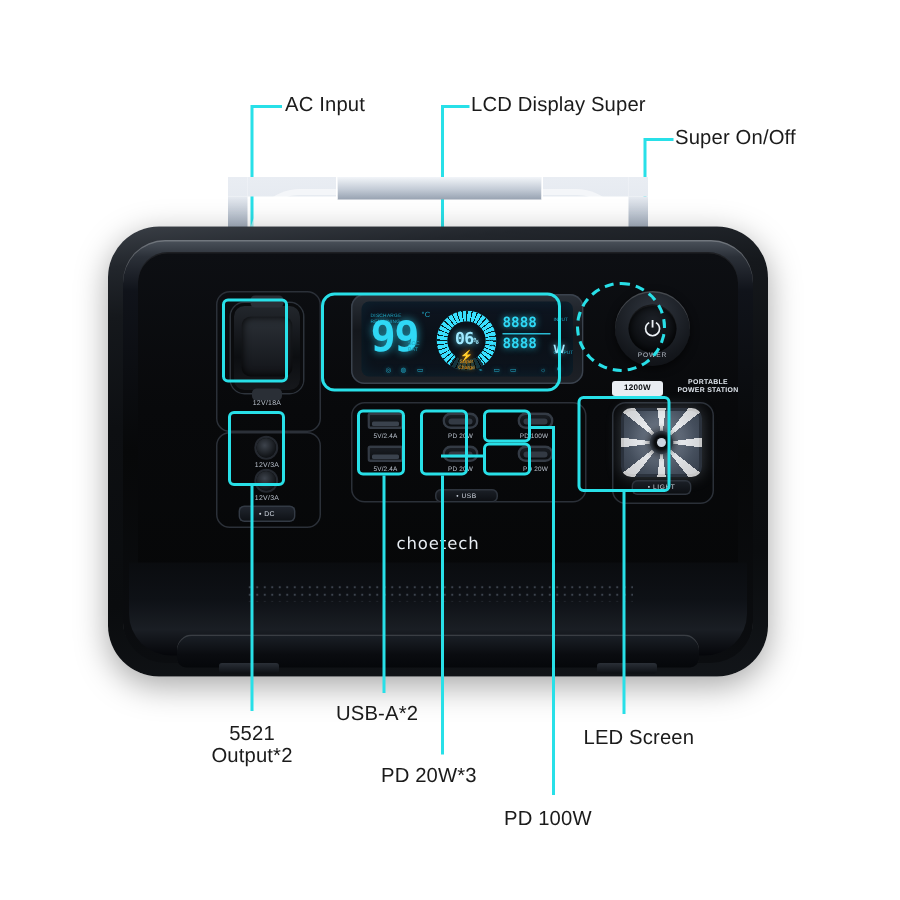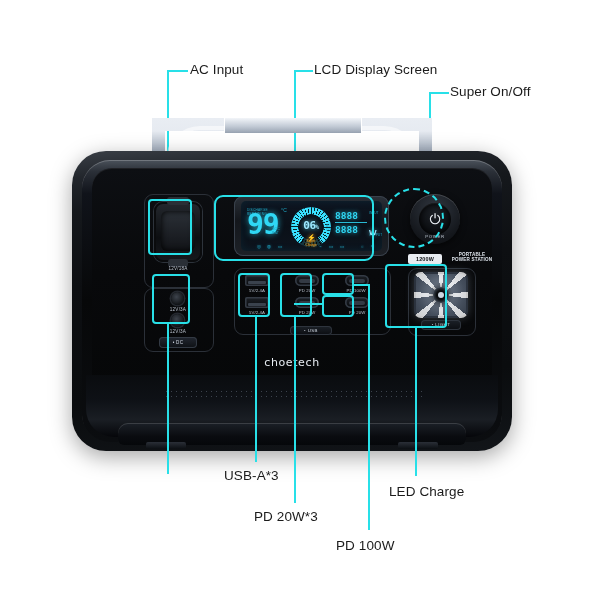--- a/index.html
+++ b/index.html
@@ -217,21 +217,21 @@
 </style>
 </head>
 <body>
 
 <div id="stage">
 
   <div class="cl-label" style="left:190px;top:62px;">AC Input</div>
   <div class="cl-line cl-h" style="left:168px;top:70px;width:20px;"></div>
   <div class="cl-line cl-v" style="left:167px;top:70px;height:140px;"></div>
 
-  <div class="cl-label" style="left:314px;top:62px;">LCD Display Screen</div>
+  <div class="cl-label" style="left:314px;top:62px;">LCD Display Super</div>
   <div class="cl-line cl-h" style="left:295px;top:70px;width:18px;"></div>
   <div class="cl-line cl-v" style="left:294px;top:70px;height:128px;"></div>
 
   <div class="cl-label" style="left:450px;top:84px;">Super On/Off</div>
   <div class="cl-line cl-h" style="left:430px;top:92px;width:19px;"></div>
   <div class="cl-line cl-v" style="left:429px;top:92px;height:98px;"></div>
 
   <div class="handle-wrap">
     <div class="handle-outer"></div>
     <div class="handle-shine"></div>
@@ -351,28 +351,30 @@
   <div class="hl" style="left:214px;top:195px;width:160px;height:66px;border-radius:9px;"></div>
   <div class="hl-dash" style="left:384px;top:188px;width:60px;height:60px;"></div>
   <div class="hl" style="left:152px;top:274px;width:38px;height:50px;"></div>
   <div class="hl" style="left:238px;top:273px;width:32px;height:44px;"></div>
   <div class="hl" style="left:280px;top:273px;width:32px;height:44px;"></div>
   <div class="hl" style="left:322px;top:295px;width:32px;height:22px;"></div>
   <div class="hl" style="left:322px;top:273px;width:32px;height:22px;"></div>
   <div class="hl" style="left:385px;top:264px;width:62px;height:64px;"></div>
 
   <div class="cl-line cl-v" style="left:167px;top:324px;height:150px;"></div>
+  <div class="cl-label" style="left:132px;top:481px;text-align:center;width:72px;">5521
+Output*2</div>
 
   <div class="cl-line cl-v" style="left:255px;top:317px;height:145px;"></div>
-  <div class="cl-label" style="left:224px;top:468px;">USB-A*3</div>
+  <div class="cl-label" style="left:224px;top:468px;">USB-A*2</div>
 
   <div class="cl-line cl-v" style="left:294px;top:317px;height:186px;"></div>
   <div class="cl-line cl-h" style="left:294px;top:303px;width:30px;"></div>
   <div class="cl-label" style="left:254px;top:509px;">PD 20W*3</div>
 
   <div class="cl-line cl-v" style="left:368px;top:284px;height:246px;"></div>
   <div class="cl-line cl-h" style="left:352px;top:284px;width:17px;"></div>
   <div class="cl-label" style="left:336px;top:538px;">PD 100W</div>
 
   <div class="cl-line cl-v" style="left:415px;top:328px;height:148px;"></div>
-  <div class="cl-label" style="left:389px;top:484px;">LED Charge</div>
+  <div class="cl-label" style="left:389px;top:484px;">LED Screen</div>
 
 </div>
 
 </body></html>

